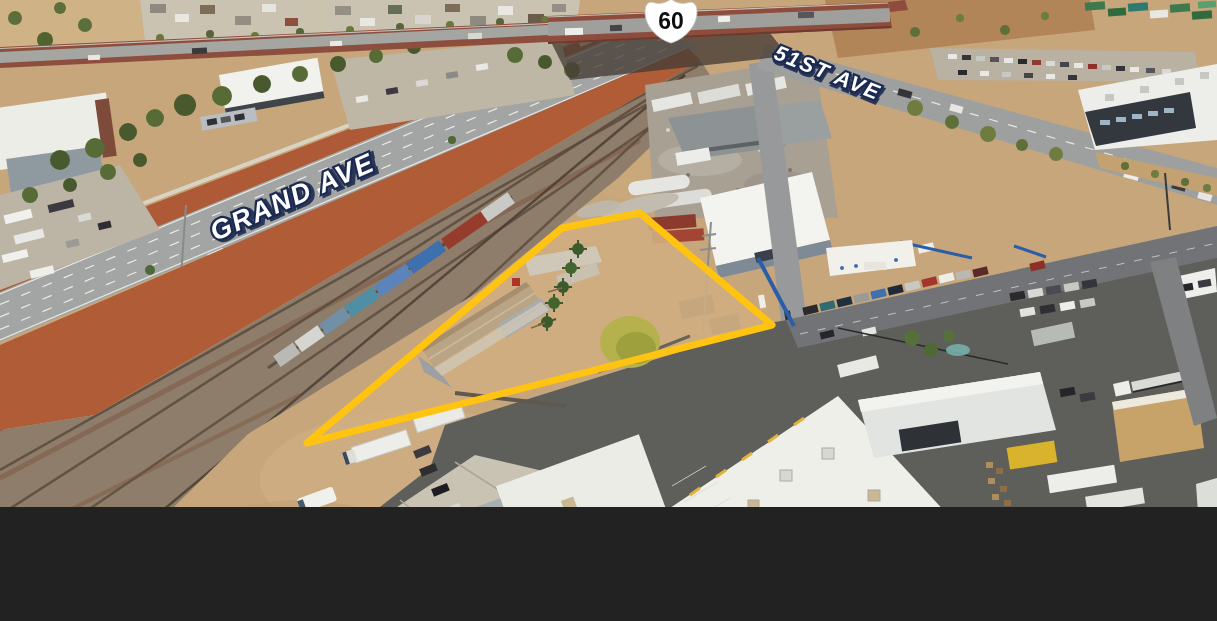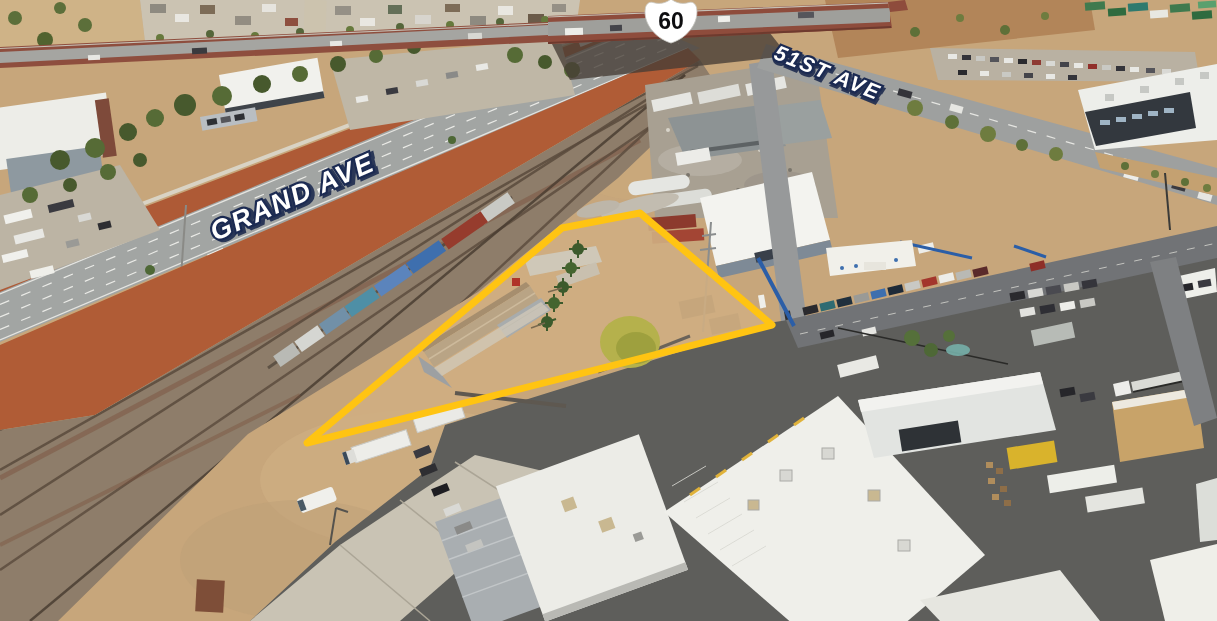--- a/index.html
+++ b/index.html
@@ -1,16 +1,16 @@
 <!DOCTYPE html>
 <html><head>
 <meta charset="utf-8">
 <style>
   html,body{margin:0;padding:0;background:#222;}
-  .stage{position:relative;width:1217px;height:621px;overflow:hidden;background:#bef264;}
+  .stage{position:relative;width:1217px;height:507px;overflow:hidden;background:#bef264;}
   svg{display:block;width:1217px;height:621px;}
   .street-label{font-family:"Liberation Sans",sans-serif;font-style:italic;font-weight:bold;
     fill:#FFFFFF;stroke:#1B2A52;stroke-width:4.5px;paint-order:stroke;letter-spacing:2px;}
   .street-label-shadow{font-family:"Liberation Sans",sans-serif;font-style:italic;font-weight:bold;
     fill:#16244A;stroke:#16244A;stroke-width:5px;paint-order:stroke;letter-spacing:2px;opacity:.85;}
   .lbl-lg{font-size:27px;}
   .lbl-sm{font-size:21px;}
   .shield-num{font-family:"Liberation Sans",sans-serif;font-weight:bold;font-size:23px;fill:#0E0E10;}
 </style>
 </head>

